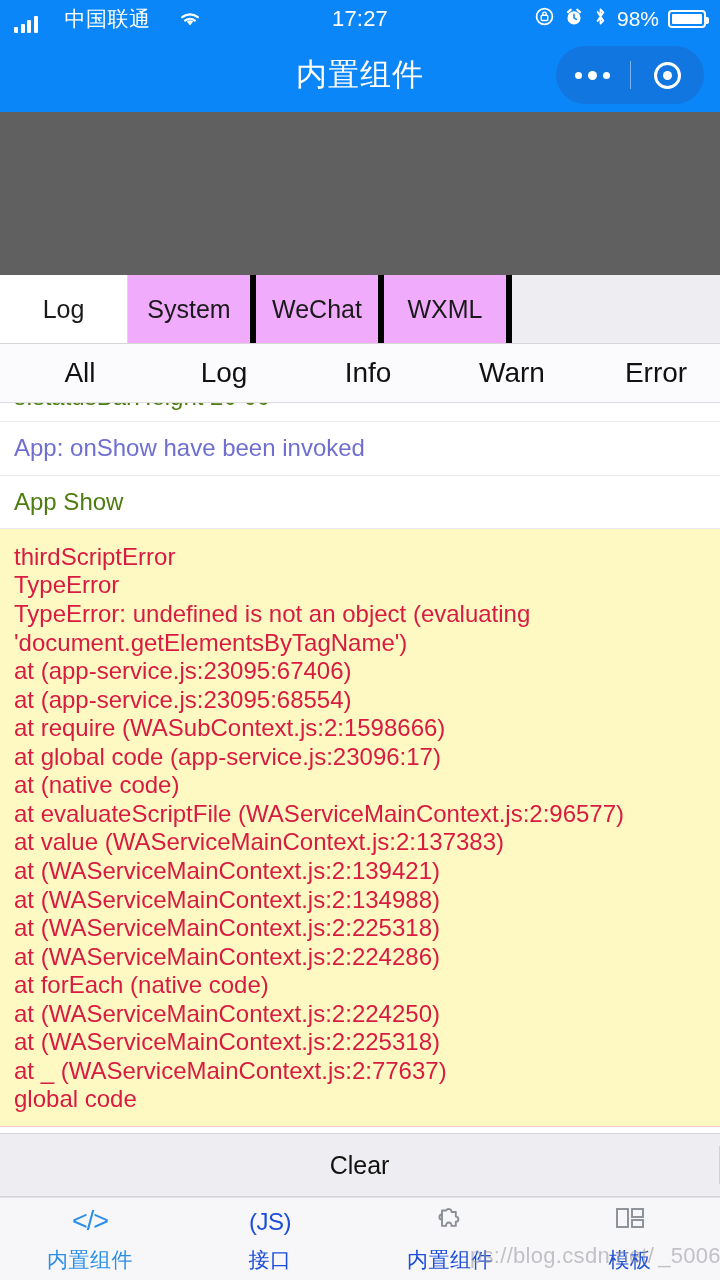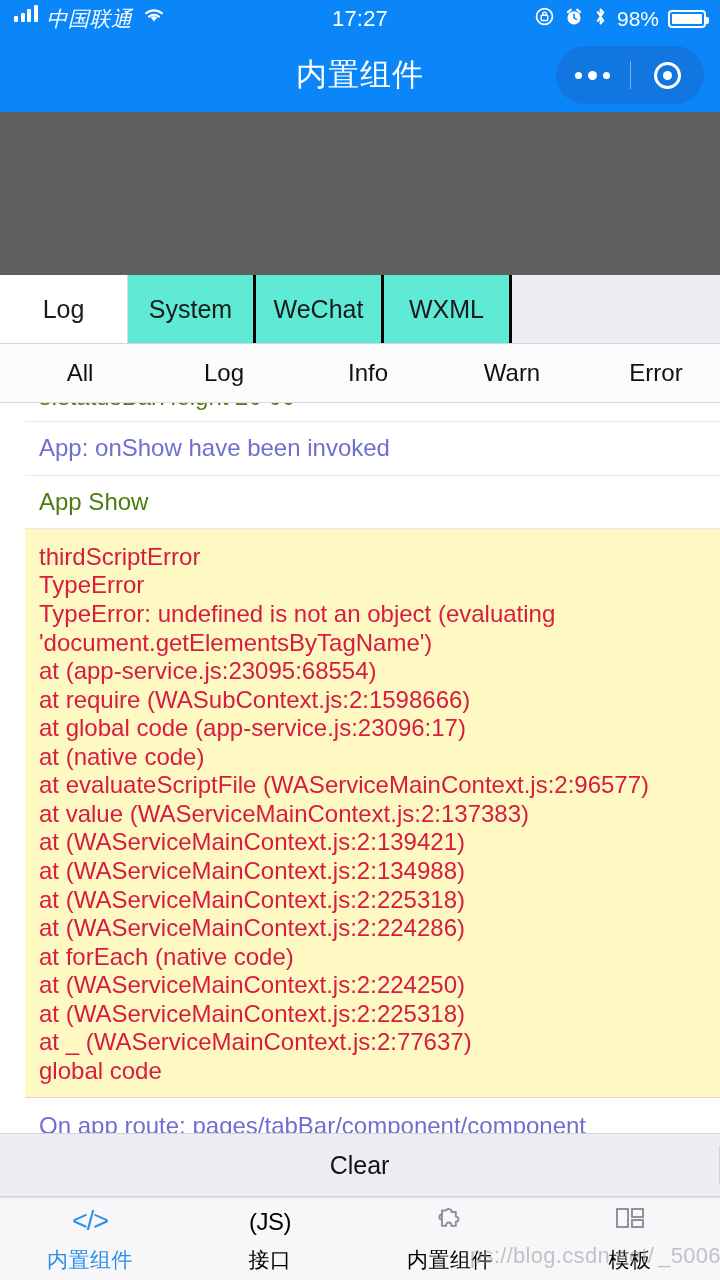--- a/index.html
+++ b/index.html
@@ -31,24 +31,23 @@
     color: #ffffff;
     display: flex;
     align-items: center;
     padding: 0 14px;
     box-sizing: border-box;
     flex: none;
     font-size: 21px;
   }
   .sb-left {
     display: flex;
-    align-items: flex-start;
-    gap: 9px;
-    flex: 1;
-    font-style: italic;
+    align-items: flex-end;
+    gap: 27px;
+    flex: 1;
   }
   .sb-center {
     flex: 0 0 auto;
     font-size: 22px;
     font-weight: 400;
     letter-spacing: 0.2px;
   }
   .sb-right {
     display: flex;
     align-items: center;
@@ -181,56 +180,55 @@
     background: #eeeef2;
     border-bottom: 1px solid #d6d6db;
   }
   .debug-tab {
     width: 128px;
     display: flex;
     align-items: center;
     justify-content: center;
     font-size: 25px;
     color: #1a1a1a;
-    border-right: 3px solid #000000;
+    border-right: 6px solid #000000;
     box-sizing: border-box;
-    background: #5eead4;
+    background: #f0abfc;
   }
   .debug-tab.active {
     background: #ffffff;
     border-right: 1px solid #d9d9de;
   }
   .debug-tab-filler {
     flex: 1;
     background: #eeeef2;
   }
   .filter-bar {
     display: flex;
     height: 58px;
     flex: none;
     background: #fbfbfd;
     border-bottom: 1px solid #dcdce1;
     align-items: center;
   }
   .filter-item {
     flex: 1;
     text-align: center;
-    font-size: 24px;
+    font-size: 28px;
     color: #111111;
     margin-left: 16px;
   }
 
   
   .log-list {
     flex: 1;
     overflow: hidden;
     position: relative;
     background: #ffffff;
     font-size: 24px;
-    padding-left: 25px;
   }
   .log-row {
     padding: 12px 14px;
     border-bottom: 1px solid #e9e9ee;
     line-height: 1.18;
     box-sizing: border-box;
   }
   .log-row.clipped-top {
     padding-top: 0;
     margin-top: -20px;
@@ -278,21 +276,21 @@
     align-items: center;
     border-top: 1px solid #e0e0e5;
   }
   .tab-item {
     flex: 1;
     display: flex;
     flex-direction: column;
     align-items: center;
     justify-content: center;
     gap: 7px;
-    color: #000000;
+    color: #1d4ed8;
   }
   .tab-item.active { color: #2b8fe8; }
   .tab-icon {
     height: 34px;
     display: flex;
     align-items: center;
     justify-content: center;
     font-size: 26px;
     line-height: 1;
   }
@@ -405,20 +403,21 @@
 
     <div class="log-list">
       <div class="log-row log-plain clipped-top">s.statusBarHeight 20 00</div>
       <div class="log-row log-info">App: onShow have been invoked</div>
       <div class="log-row log-plain">App Show</div>
       <div class="log-row log-error">
         <div class="err-line">thirdScriptError</div>
         <div class="err-line">TypeError</div>
         <div class="err-line">TypeError: undefined is not an object (evaluating</div>
         <div class="err-line">'document.getElementsByTagName')</div>
+        <div class="err-line">at (app-service.js:23095:67406)</div>
         <div class="err-line">at (app-service.js:23095:68554)</div>
         <div class="err-line">at require (WASubContext.js:2:1598666)</div>
         <div class="err-line">at global code (app-service.js:23096:17)</div>
         <div class="err-line">at (native code)</div>
         <div class="err-line">at evaluateScriptFile (WAServiceMainContext.js:2:96577)</div>
         <div class="err-line">at value (WAServiceMainContext.js:2:137383)</div>
         <div class="err-line">at (WAServiceMainContext.js:2:139421)</div>
         <div class="err-line">at (WAServiceMainContext.js:2:134988)</div>
         <div class="err-line">at (WAServiceMainContext.js:2:225318)</div>
         <div class="err-line">at (WAServiceMainContext.js:2:224286)</div>

